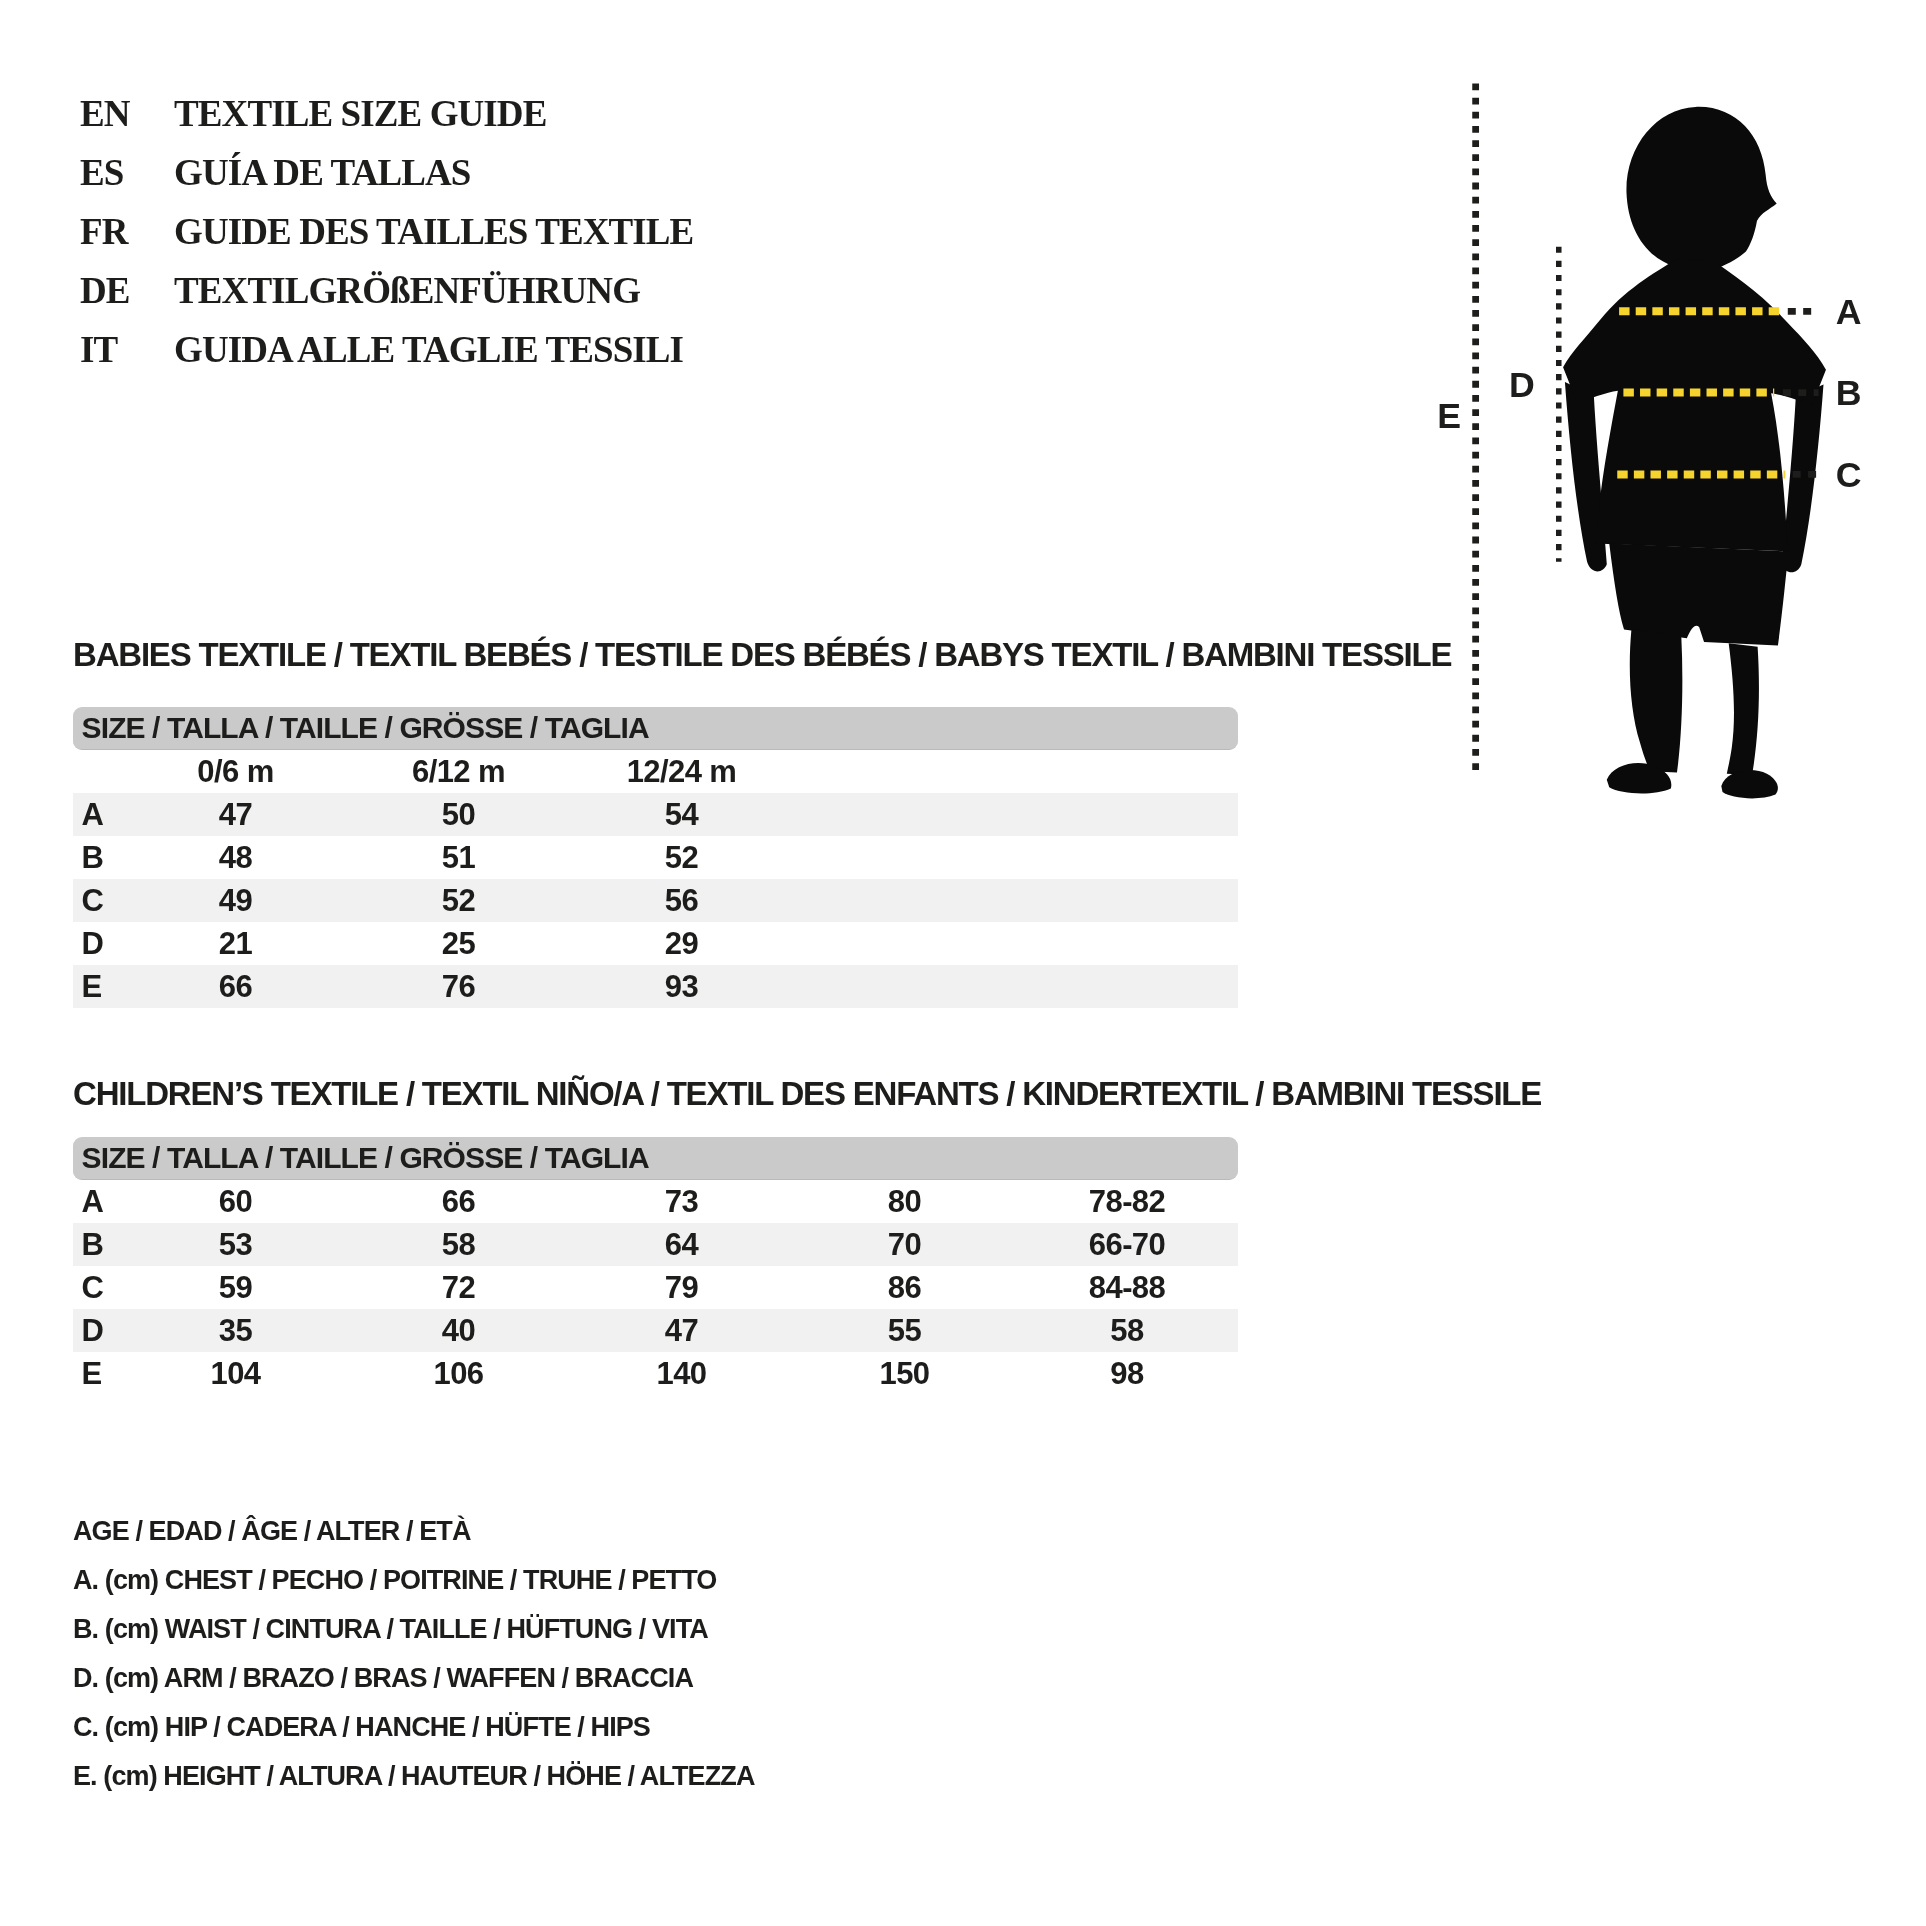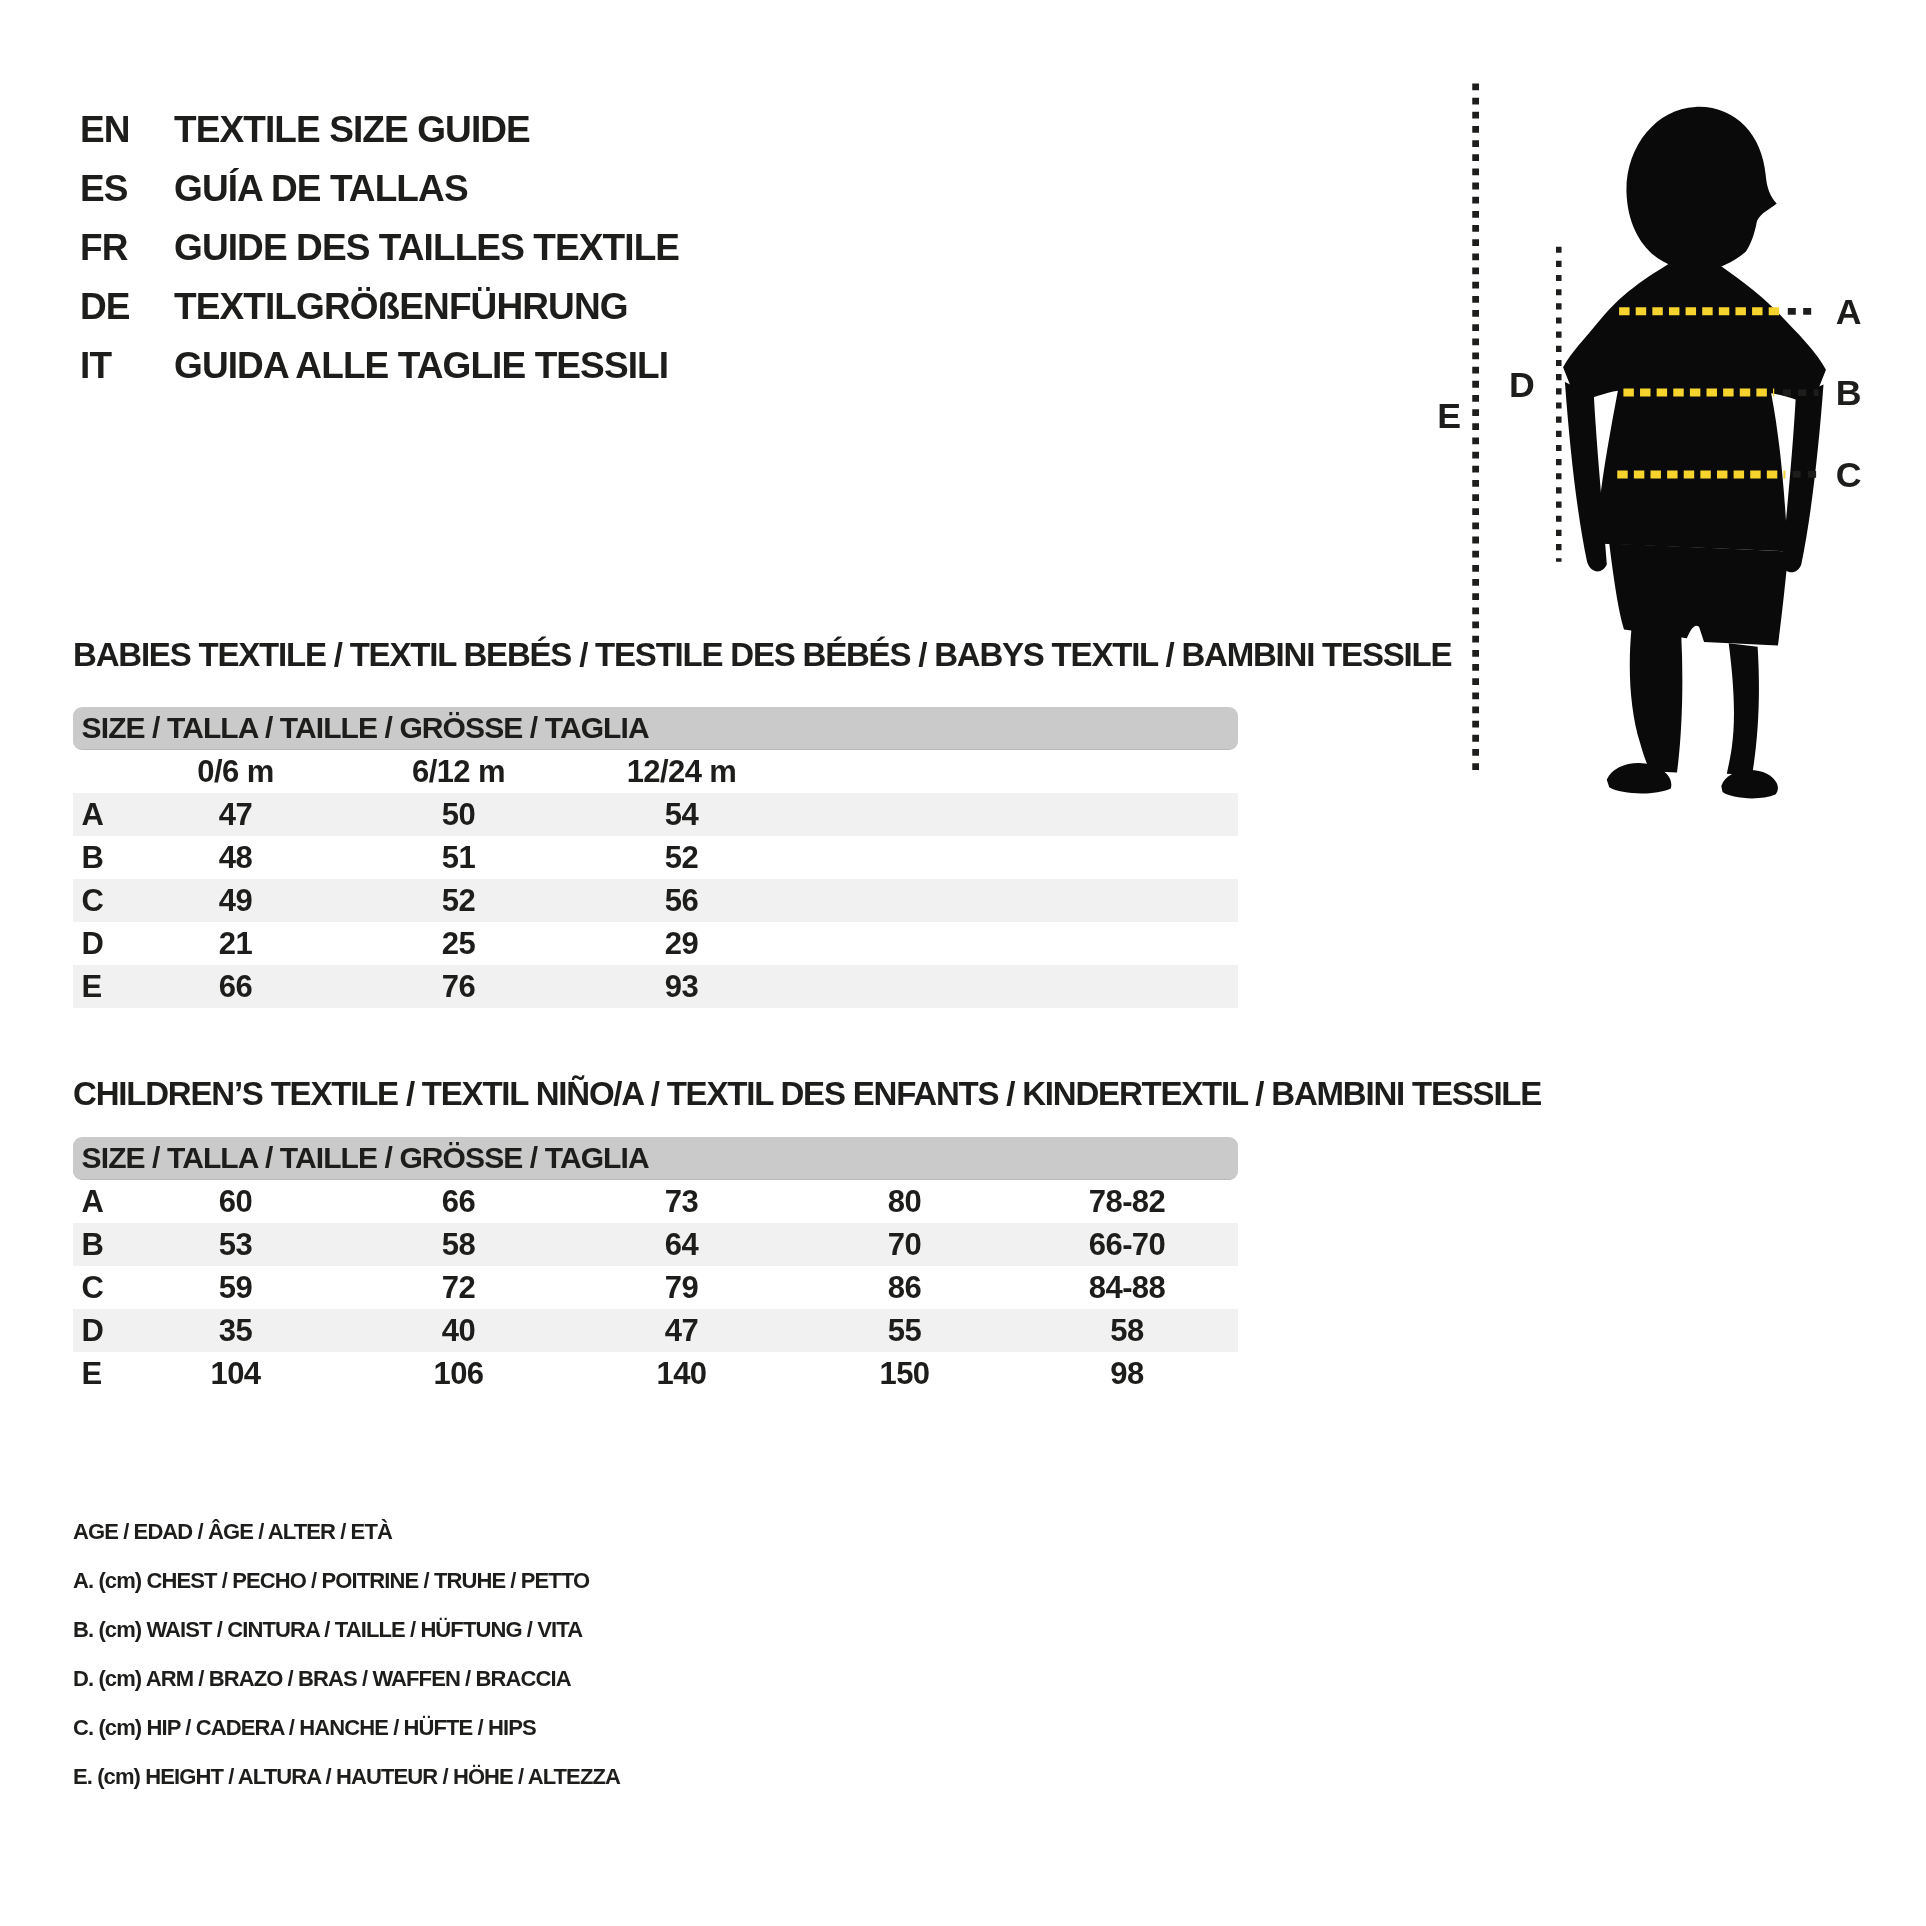--- a/index.html
+++ b/index.html
@@ -1,38 +1,38 @@
 <!DOCTYPE html>
 <html style="font-size:10px"><head>
 <meta charset="utf-8">
 <style>
   html,body{margin:0;padding:0;background:#fff;}
   .page{position:relative;width:1926px;height:1926px;background:#fff;overflow:hidden;
         font-family:"Liberation Sans",sans-serif;color:#1d1d1b;-webkit-font-smoothing:antialiased;}
   
   .langs{position:absolute;left:80px;top:92px;}
-  .lang-row{display:flex;height:59px;align-items:flex-end;}
+  .lang-row{display:flex;height:59px;align-items:flex-start;font-family:Liberation Serif, serif;}
   .lang-code{width:94px;font-size:37px;font-weight:700;letter-spacing:-0.9px;}
   .lang-title{font-size:37px;font-weight:700;letter-spacing:-0.9px;white-space:nowrap;}
   
   .sec-title{position:absolute;left:73px;font-size:33px;font-weight:700;letter-spacing:-1.2px;white-space:nowrap;}
   
   .size-table{position:absolute;left:73px;width:1165px;}
   .tbar{height:43px;background:#cacaca;border-bottom:1.8px solid #b9b9b9;display:flex;align-items:center;
         padding-left:8.6px;box-sizing:border-box;font-size:30px;font-weight:700;letter-spacing:-0.9px;border-radius:9px;}
   .thead-row,.trow{align-items:center;height:43px;display:grid;}
   .trow{height:43px;}
   .b-grid{grid-template-columns:51px 223px 223px 223px 1fr;}
   .c-grid{grid-template-columns:51px 223px 223px 223px 223px 1fr;}
   .cell{font-size:31px;font-weight:700;letter-spacing:-0.6px;text-align:center;}
   .rlabel{font-size:31px;font-weight:700;padding-left:8.6px;text-align:left;}
   .trow:nth-child(odd){background:#f1f1f1;}
   
   .legend{position:absolute;left:73px;top:1507px;}
-  .legend-line{height:49px;display:flex;align-items:center;font-size:22px;font-weight:700;
+  .legend-line{height:49px;display:flex;align-items:center;font-size:27px;font-weight:700;
                letter-spacing:-0.9px;white-space:nowrap;}
   
   .figure{position:absolute;left:1411px;top:74px;width:511px;height:727px;}
   svg text{font-family:"Liberation Sans",sans-serif;font-weight:700;fill:#1d1d1b;}
 </style>
 </head>
 <body>
 
 <div class="page">
 

